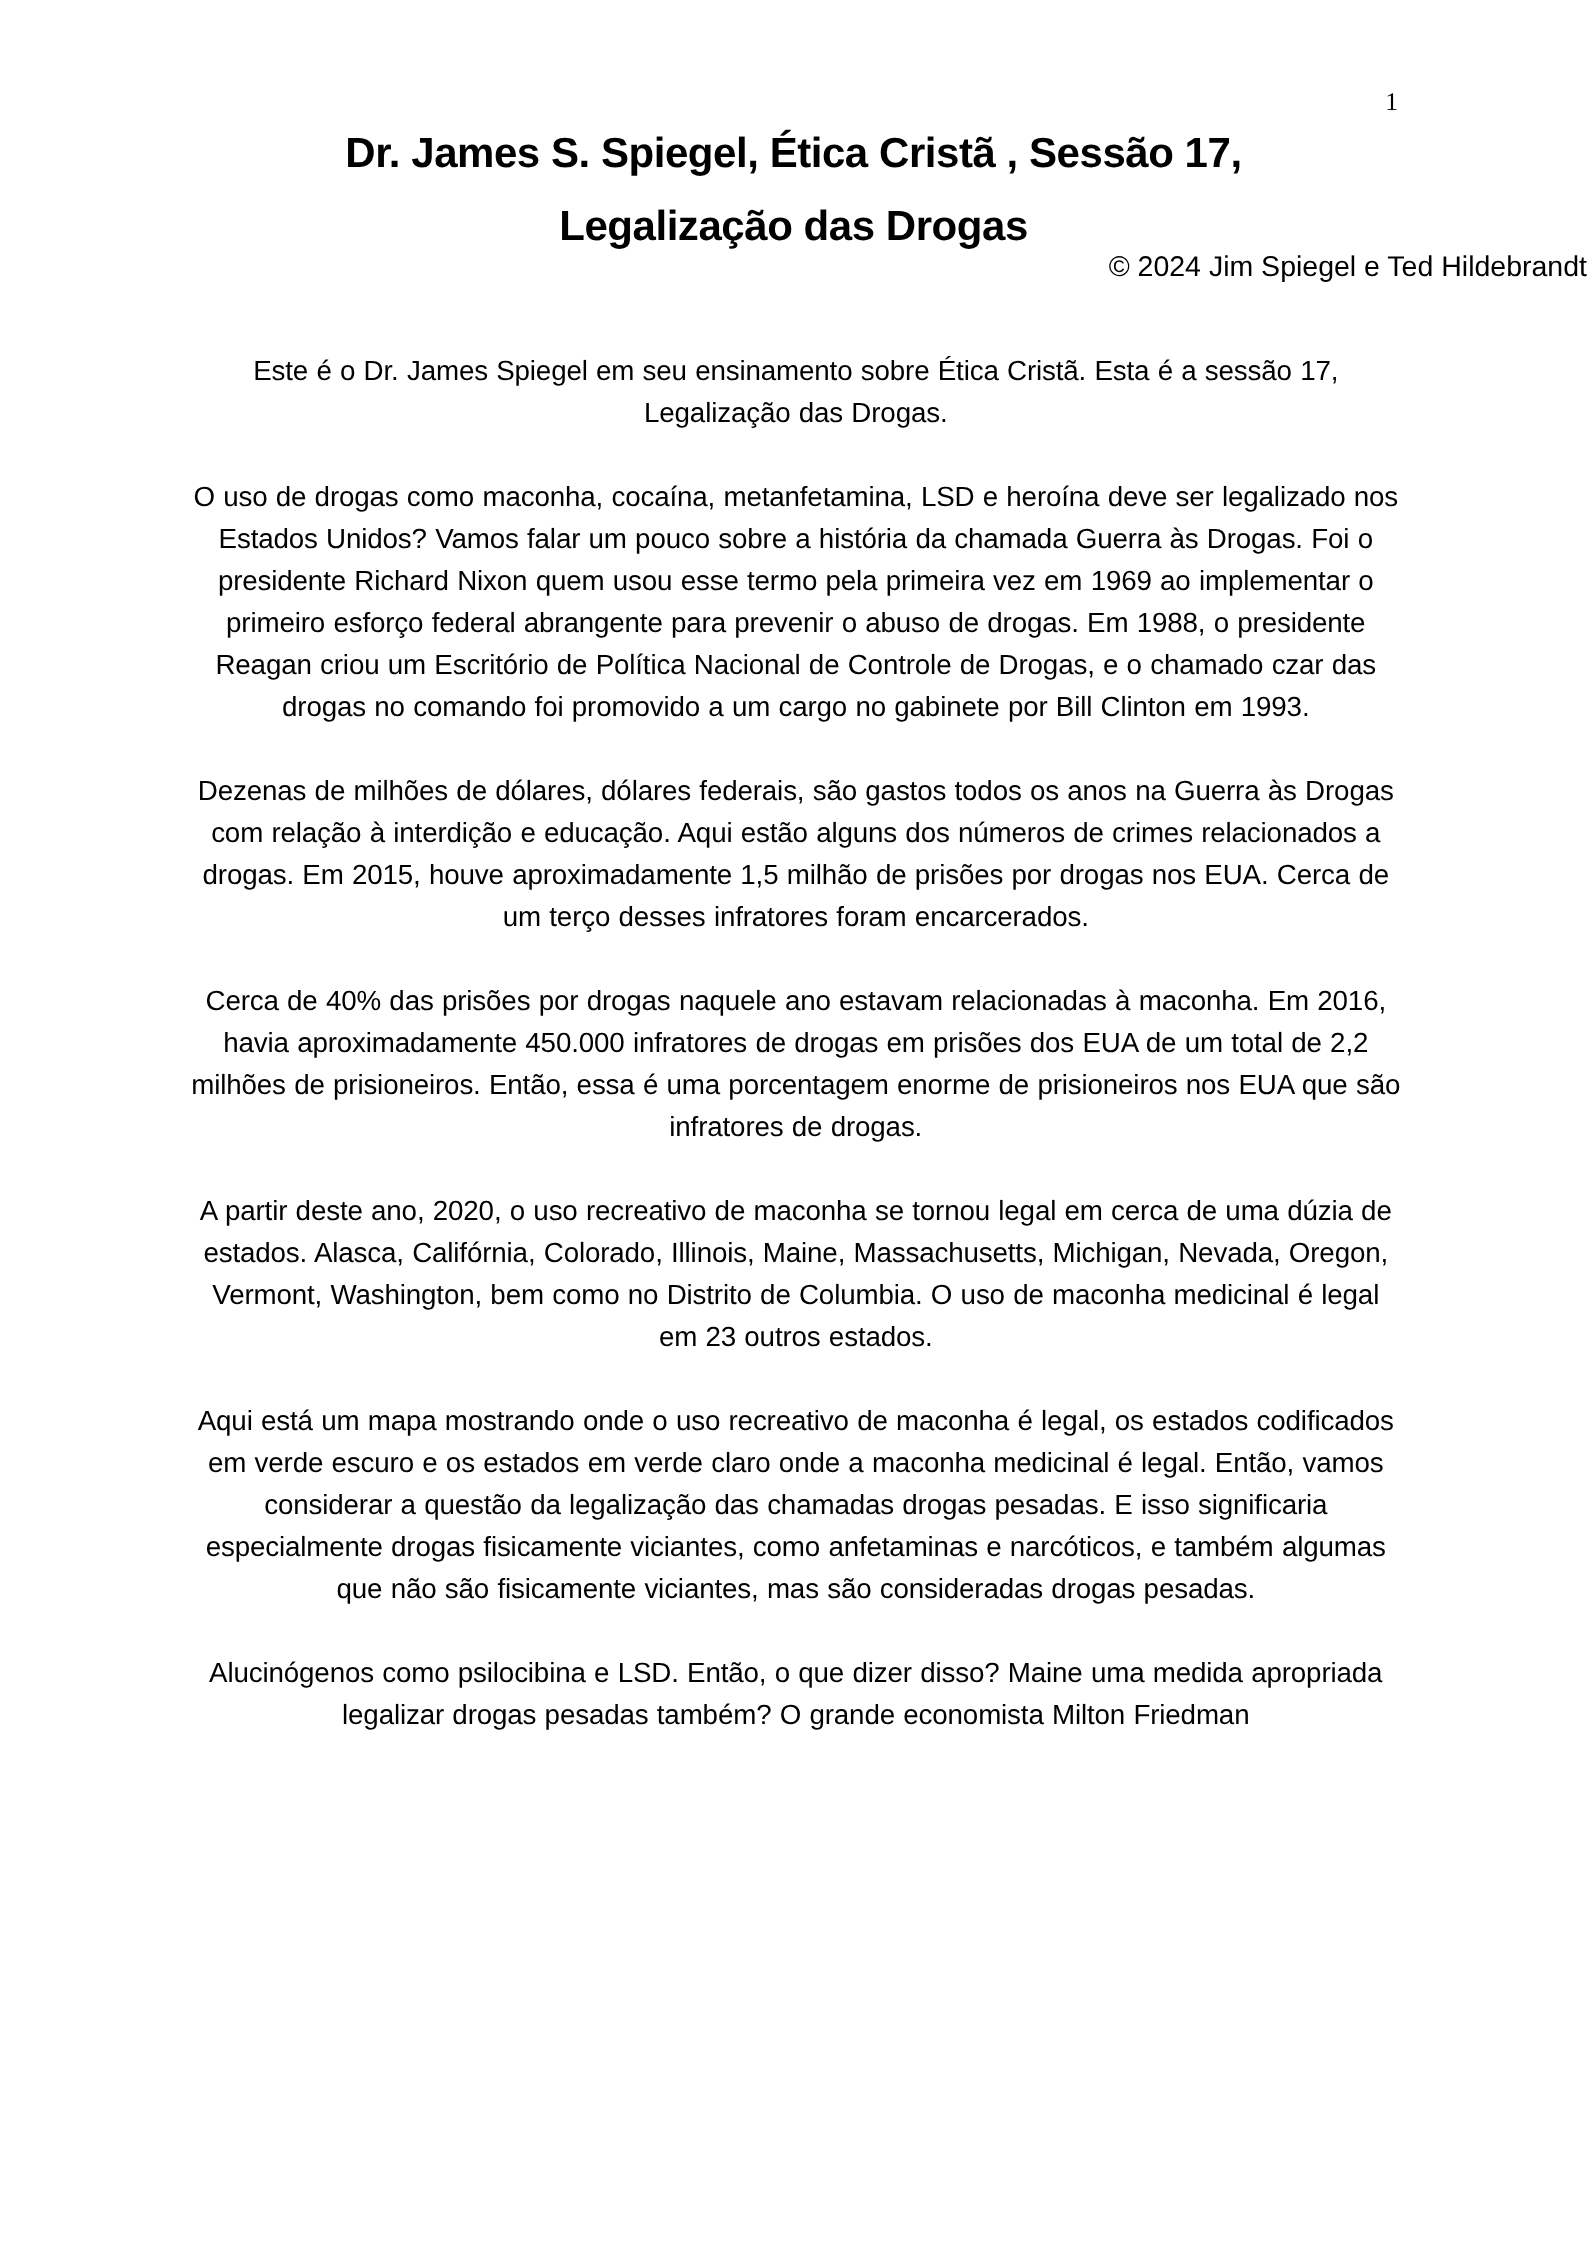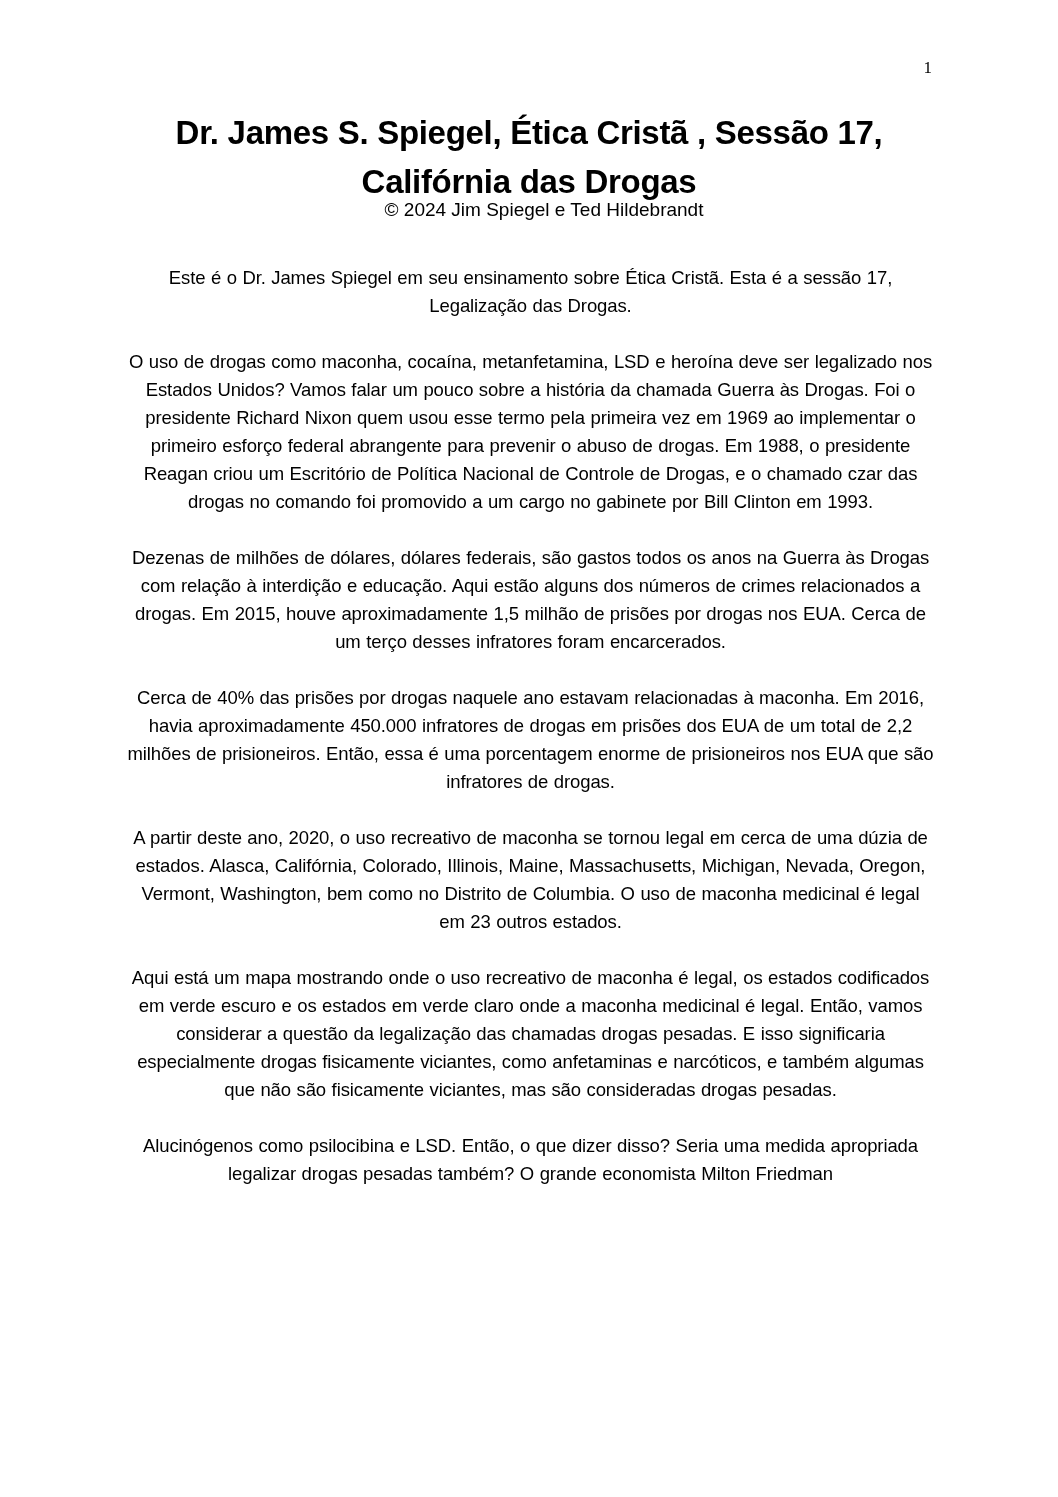--- a/index.html
+++ b/index.html
@@ -21,34 +21,34 @@
     position: absolute;
     top: 58px;
     right: 126px;
     font-family: "Liberation Serif", serif;
     font-size: 17px;
     line-height: 20px;
     color: #000000;
   }
   .title-block {
     margin: 0;
-    padding-top: 108px;
+    padding-top: 77px;
     text-align: center;
     font-weight: 700;
-    font-size: 33px;
+    font-size: 28px;
     line-height: 49px;
     letter-spacing: -0.3px;
   }
   .title-line {
     display: block;
     white-space: nowrap;
   }
   .copyright-line {
     margin-top: -10px;
-    text-align: center;
+    text-align: right;
     font-size: 19px;
     line-height: 28px;
     padding-left: 30px;
   }
   .body-text {
     margin: 40px 124px 0 127px;
     width: 807px;
     font-size: 18.5px;
     line-height: 28px;
     text-align: center;
@@ -62,28 +62,28 @@
 </style>
 </head>
 <body>
 
 <div class="page">
 
   <div class="page-number">1</div>
 
   <h1 class="title-block">
     <span class="title-line">Dr. James S. Spiegel, Ética Cristã , Sessão 17,</span>
-    <span class="title-line">Califórnia das Drogas</span>
+    <span class="title-line">Legalização das Drogas</span>
   </h1>
 
   <div class="copyright-line">© 2024 Jim Spiegel e Ted Hildebrandt</div>
 
   <div class="body-text">
     <p>Este é o Dr. James Spiegel em seu ensinamento sobre Ética Cristã. Esta é a sessão 17, Legalização das Drogas.</p>
     <p>O uso de drogas como maconha, cocaína, metanfetamina, LSD e heroína deve ser legalizado nos Estados Unidos? Vamos falar um pouco sobre a história da chamada Guerra às Drogas. Foi o presidente Richard Nixon quem usou esse termo pela primeira vez em 1969 ao implementar o primeiro esforço federal abrangente para prevenir o abuso de drogas. Em 1988, o presidente Reagan criou um Escritório de Política Nacional de Controle de Drogas, e o chamado czar das drogas no comando foi promovido a um cargo no gabinete por Bill Clinton em 1993.</p>
     <p>Dezenas de milhões de dólares, dólares federais, são gastos todos os anos na Guerra às Drogas com relação à interdição e educação. Aqui estão alguns dos números de crimes relacionados a drogas. Em 2015, houve aproximadamente 1,5 milhão de prisões por drogas nos EUA. Cerca de um terço desses infratores foram encarcerados.</p>
     <p>Cerca de 40% das prisões por drogas naquele ano estavam relacionadas à maconha. Em 2016, havia aproximadamente 450.000 infratores de drogas em prisões dos EUA de um total de 2,2 milhões de prisioneiros. Então, essa é uma porcentagem enorme de prisioneiros nos EUA que são infratores de drogas.</p>
     <p>A partir deste ano, 2020, o uso recreativo de maconha se tornou legal em cerca de uma dúzia de estados. Alasca, Califórnia, Colorado, Illinois, Maine, Massachusetts, Michigan, Nevada, Oregon, Vermont, Washington, bem como no Distrito de Columbia. O uso de maconha medicinal é legal em 23 outros estados.</p>
     <p>Aqui está um mapa mostrando onde o uso recreativo de maconha é legal, os estados codificados em verde escuro e os estados em verde claro onde a maconha medicinal é legal. Então, vamos considerar a questão da legalização das chamadas drogas pesadas. E isso significaria especialmente drogas fisicamente viciantes, como anfetaminas e narcóticos, e também algumas que não são fisicamente viciantes, mas são consideradas drogas pesadas.</p>
-    <p>Alucinógenos como psilocibina e LSD. Então, o que dizer disso? Seria uma medida apropriada legalizar drogas pesadas também? O grande economista Milton Friedman</p>
+    <p>Alucinógenos como psilocibina e LSD. Então, o que dizer disso? Maine uma medida apropriada legalizar drogas pesadas também? O grande economista Milton Friedman</p>
   </div>
 
 </div>
 
 </body></html>

